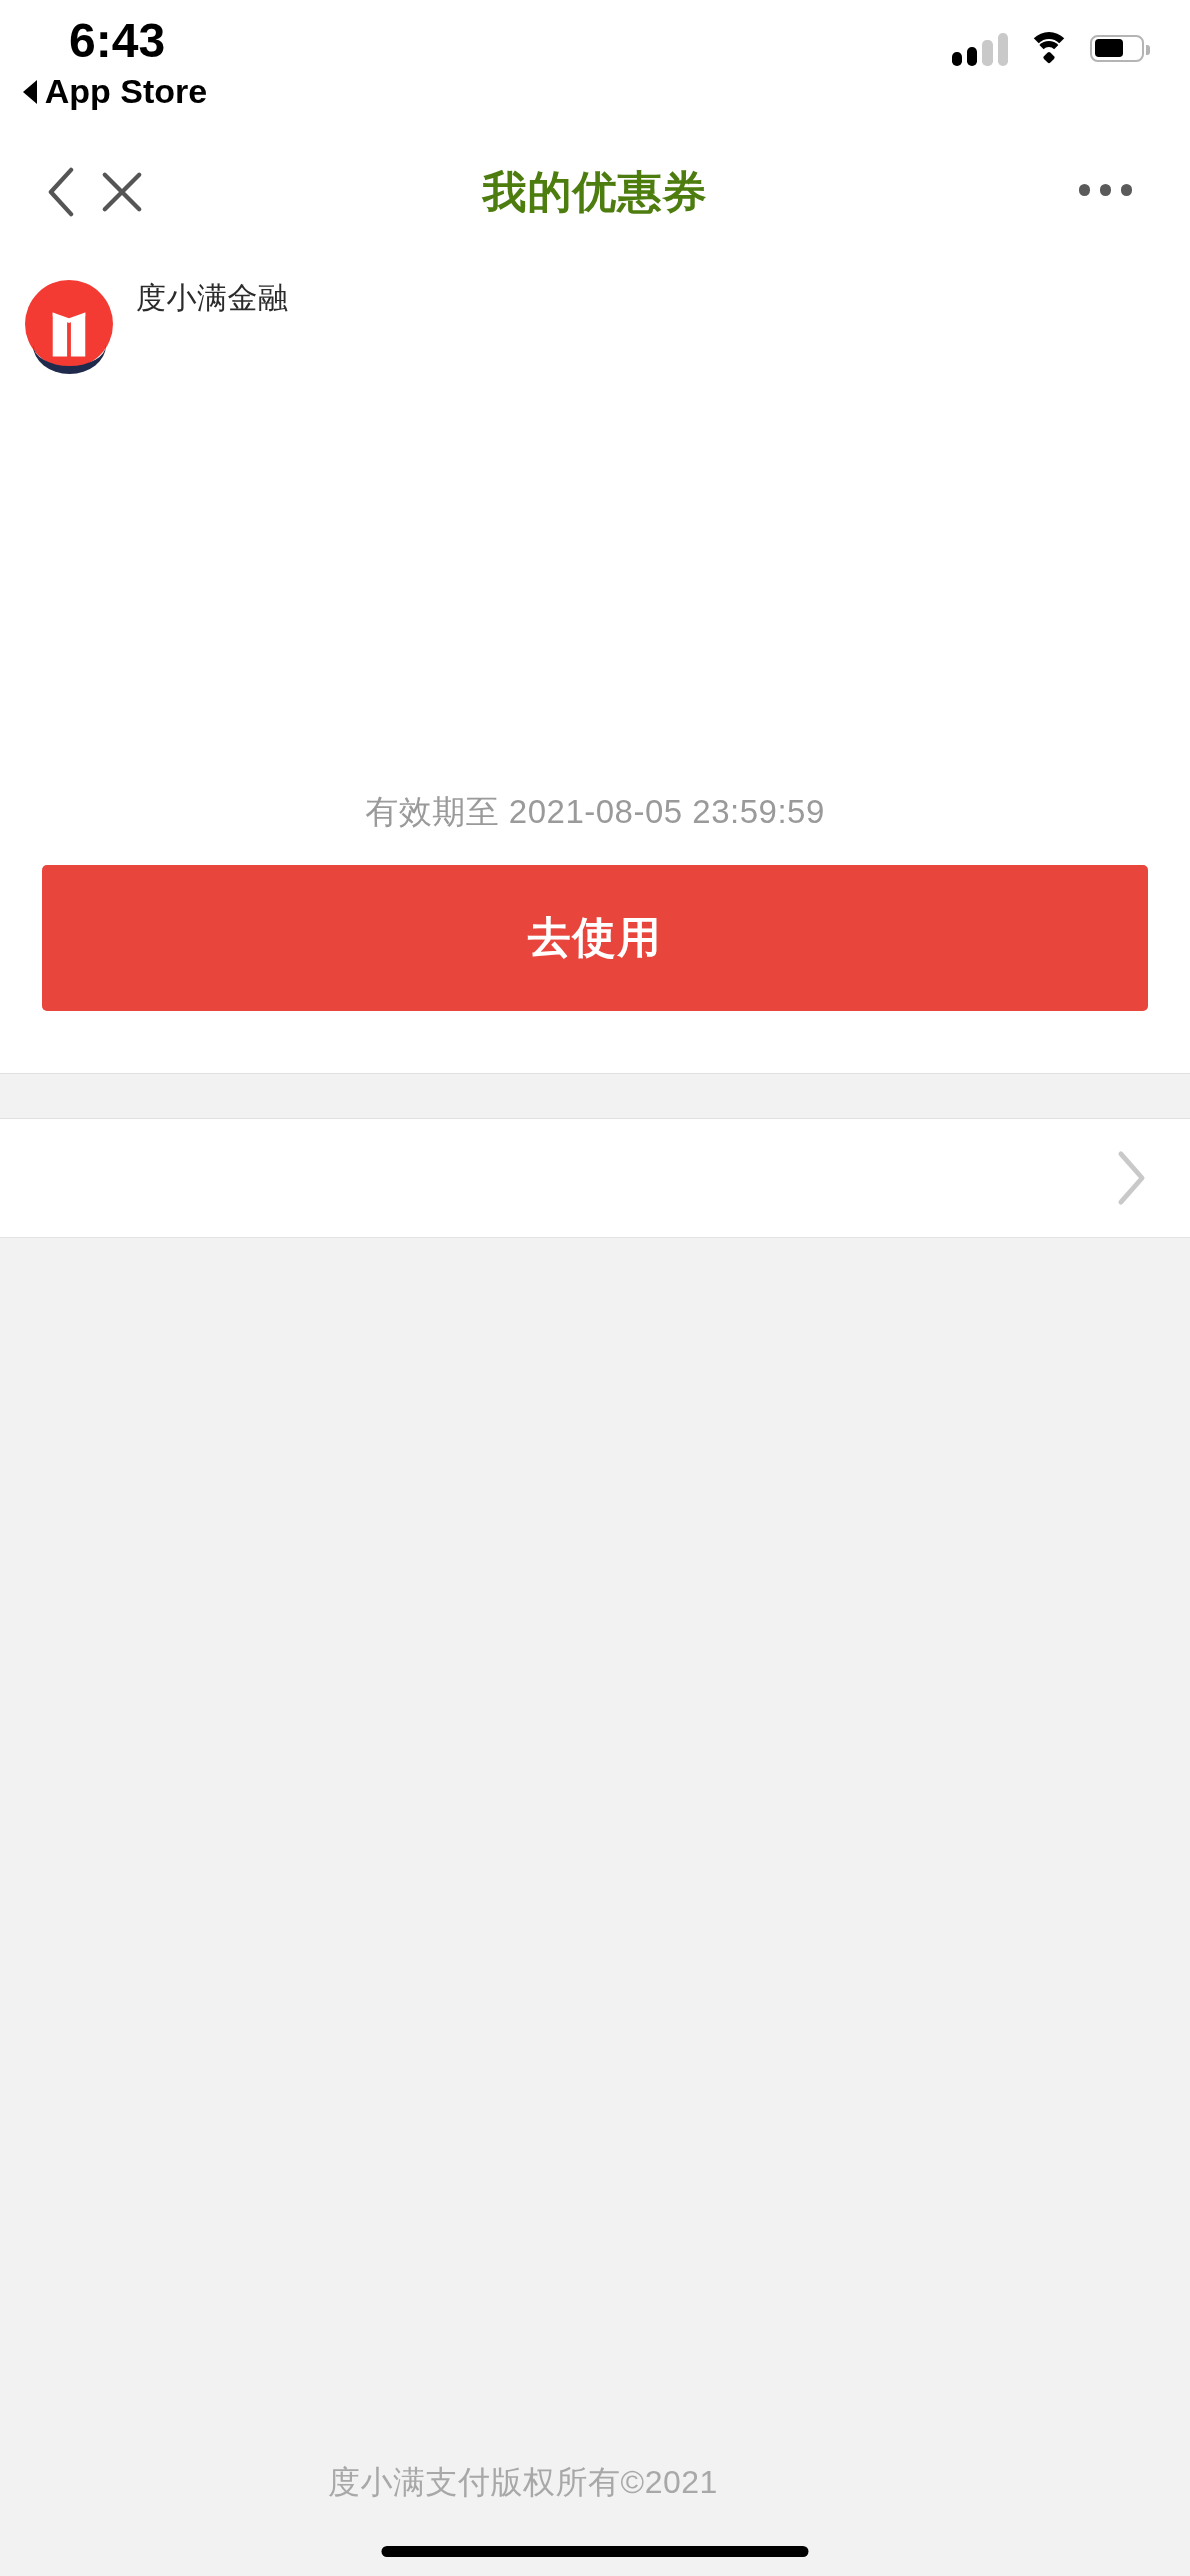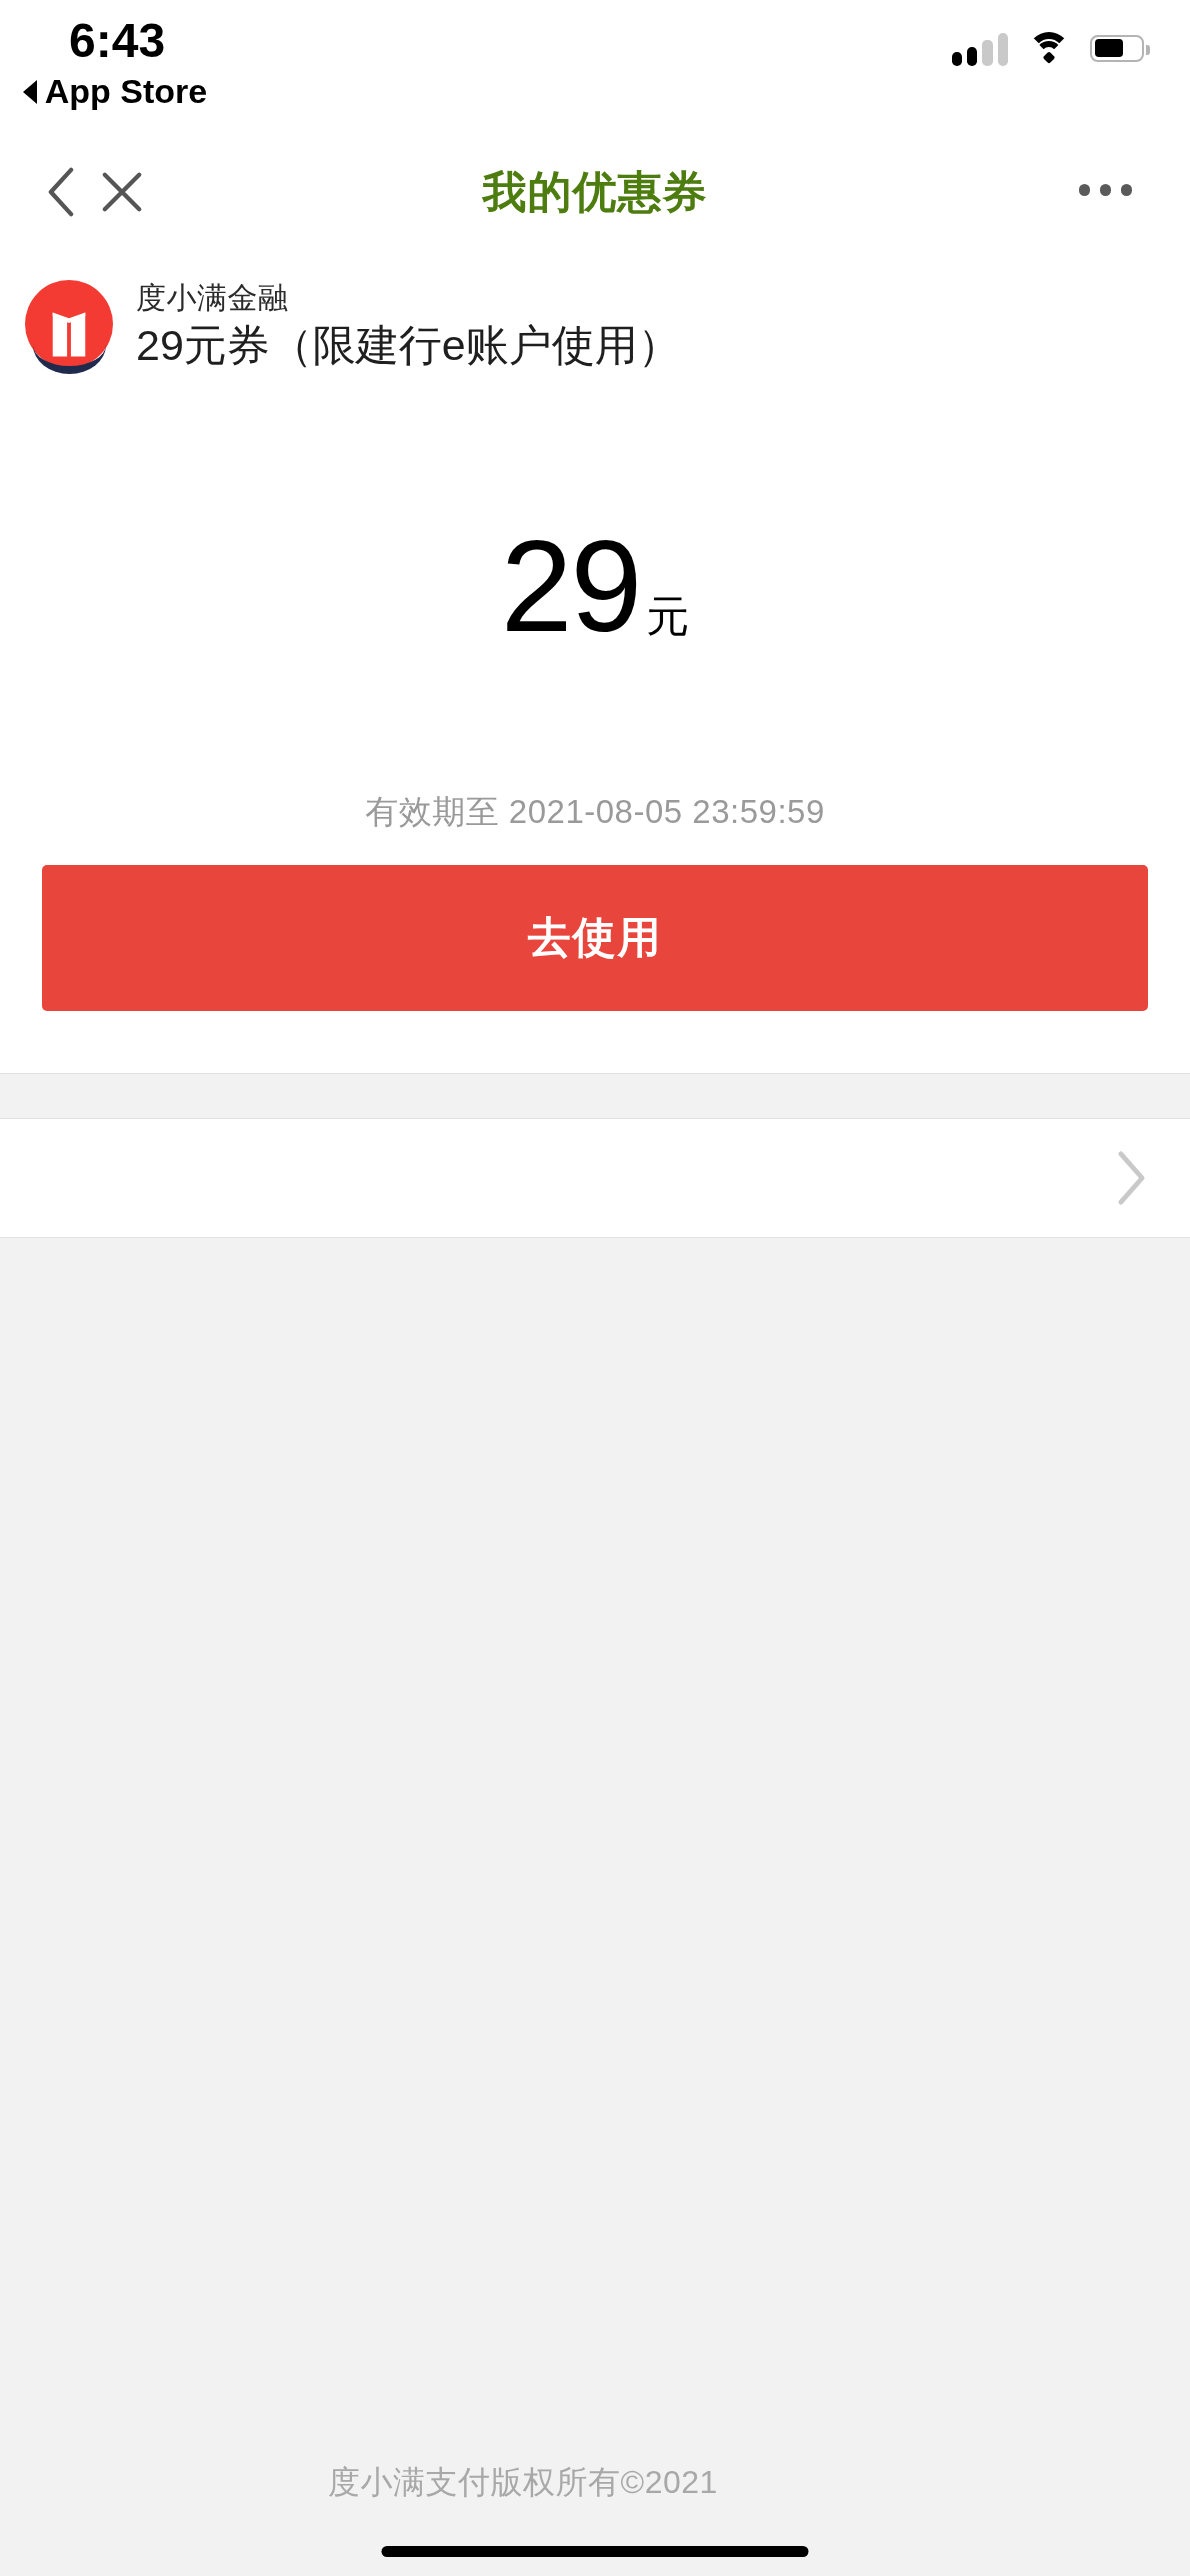--- a/index.html
+++ b/index.html
@@ -393,28 +393,23 @@
       <div class="circ"></div>
       <svg class="bookwrap" viewBox="0 0 92 92">
         <path d="M29 34 L44 42 L44 80 L29 80 Z" fill="#ffffff"></path>
         <path d="M48 42 L63 34 L63 80 L48 80 Z" fill="#ffffff"></path>
         <path d="M29 34 L46 40 L63 34 L63 38 L46 45 L29 38 Z" fill="#ffffff"></path>
       </svg>
       <div class="arc"></div>
     </div>
     <div class="brand-text">
       <div class="brand-name">度小满金融</div>
-      <div class="coupon-title">29元券（限建行e账户使用）</div>
     </div>
   </div>
 
-  <div class="amount-row">
-    <span class="amount-num">29</span>
-    <span class="amount-unit">元</span>
-  </div>
 
   <div class="validity">有效期至 2021-08-05 23:59:59</div>
 
   <button class="use-btn">去使用</button>
 </div>
 
 <div class="grey-band"></div>
 
 <div class="more-row">
   <div class="more-chevron">

